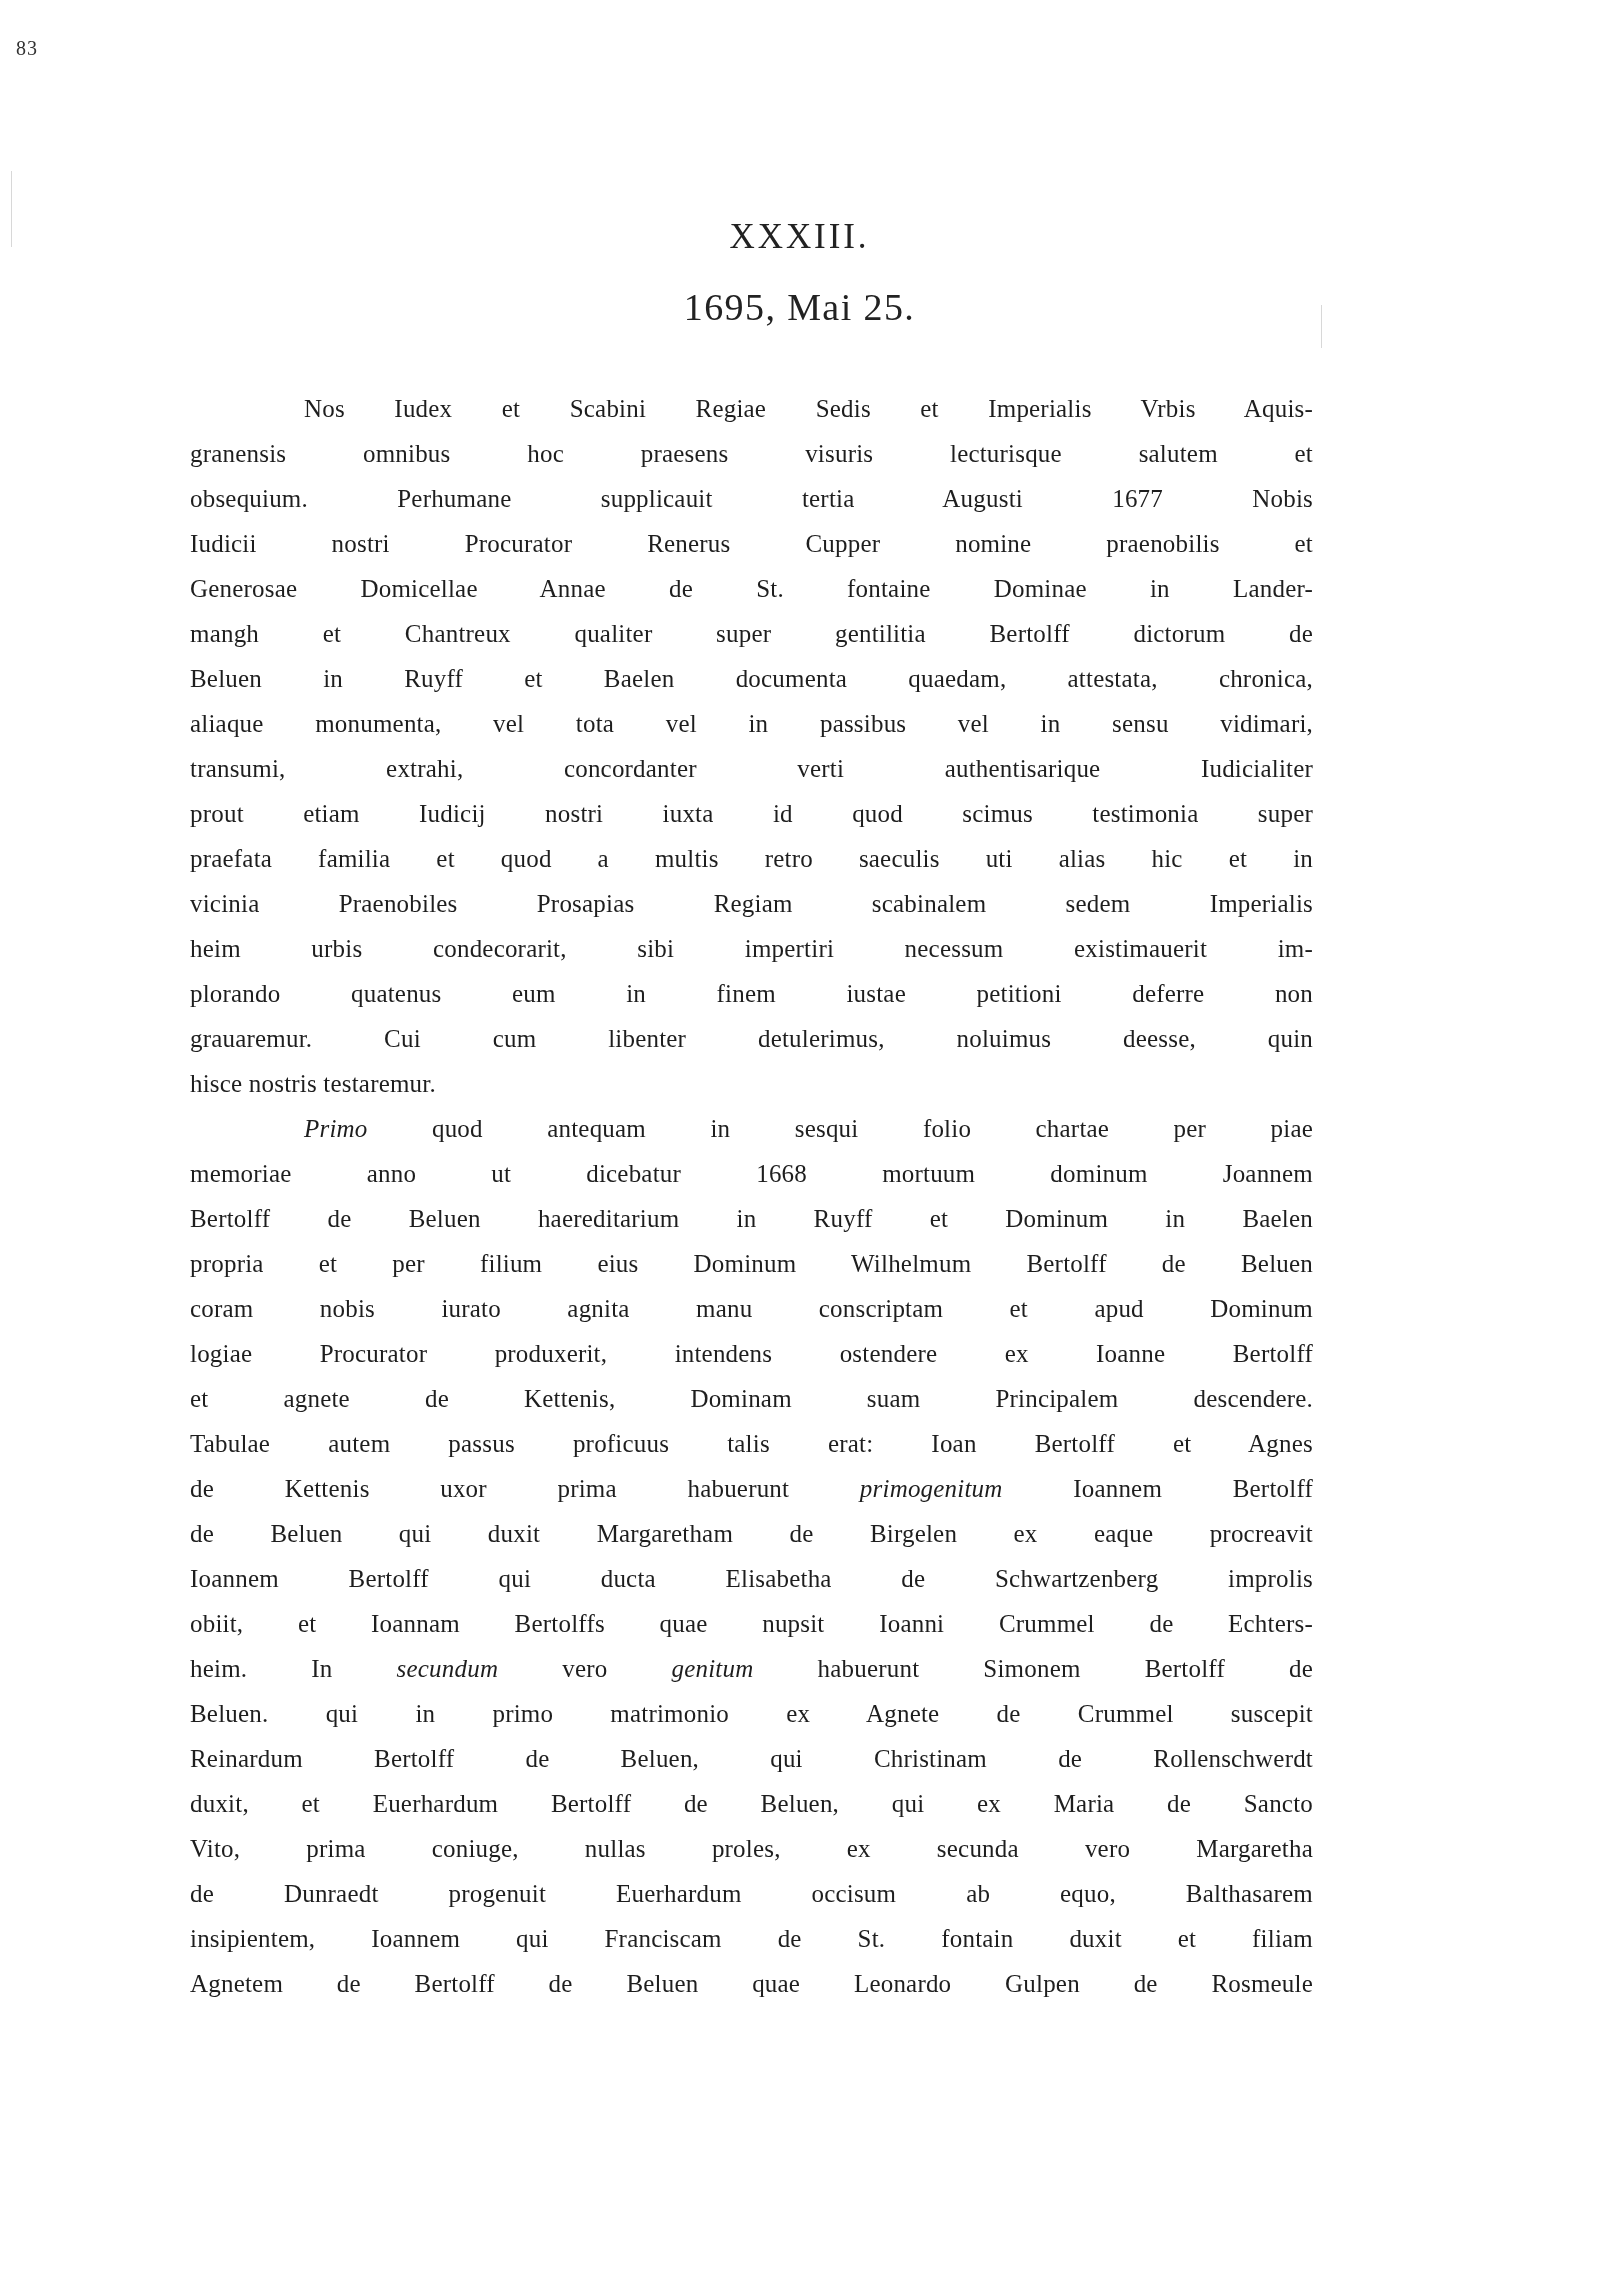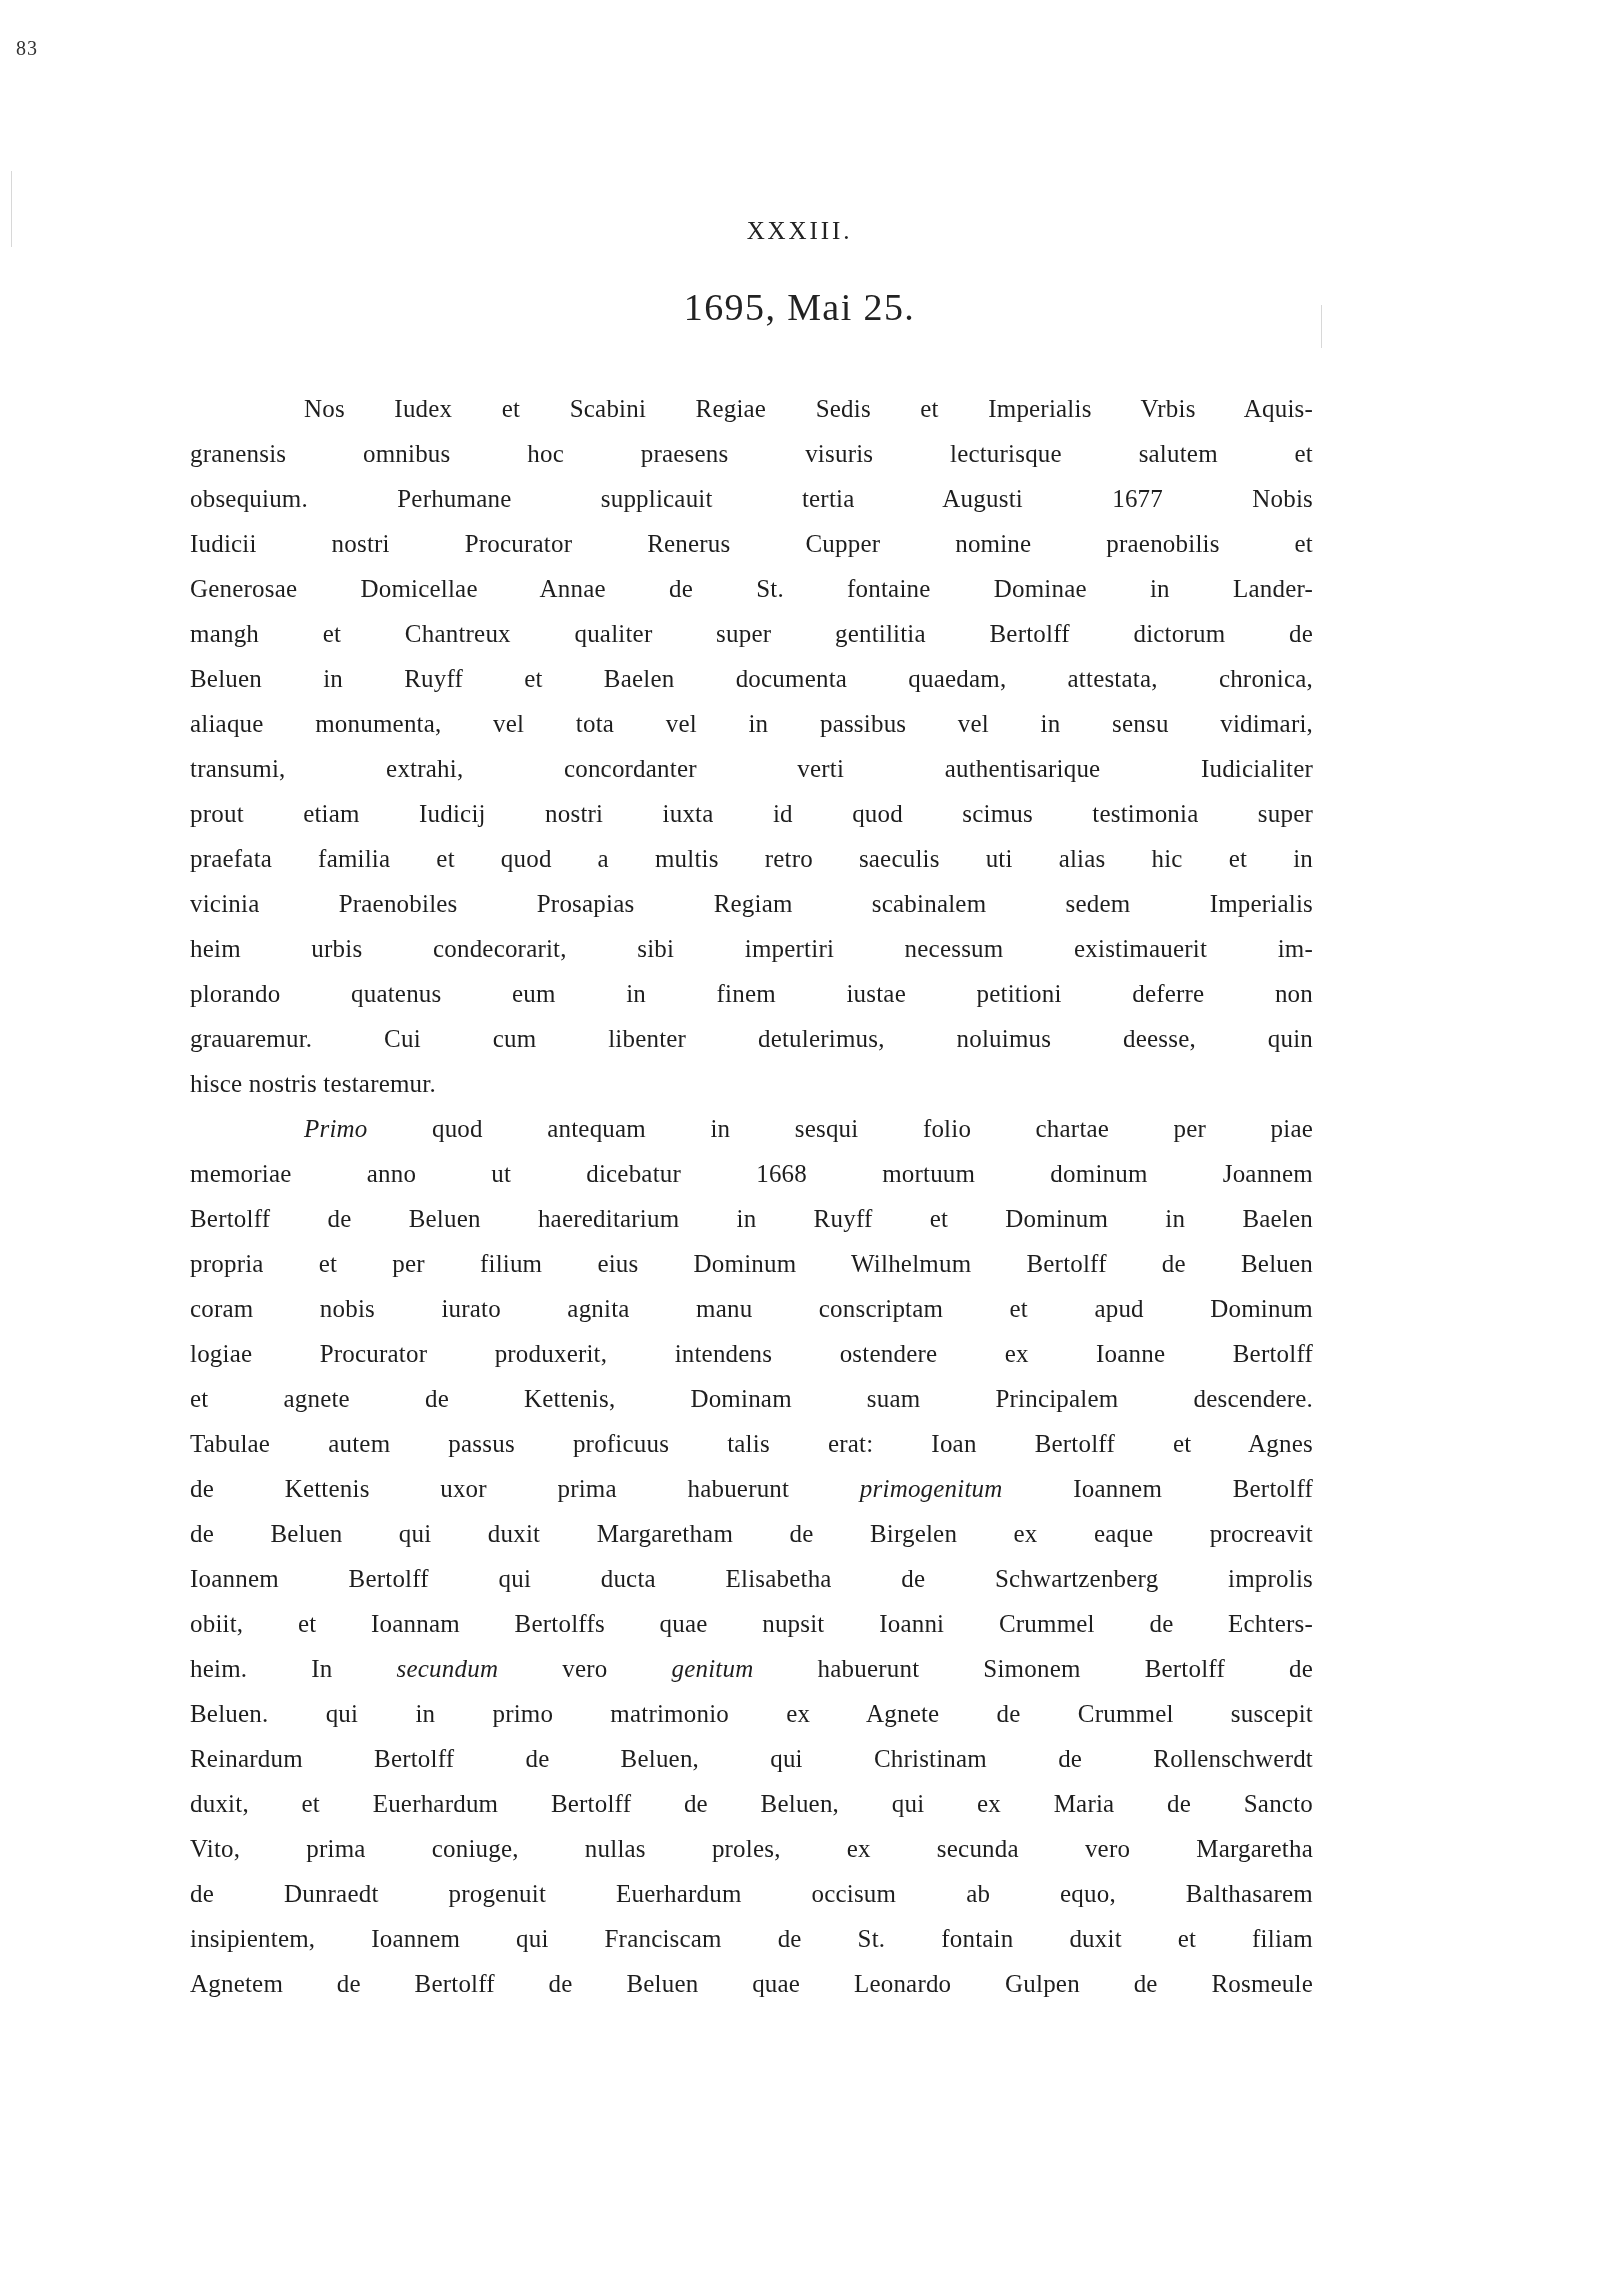--- a/index.html
+++ b/index.html
@@ -24,21 +24,21 @@
     font-size: 20px;
     letter-spacing: 1px;
     color: #333;
   }
   .doc-number {
     position: absolute;
     left: 0;
     width: 1599px;
     top: 217px;
     text-align: center;
-    font-size: 25px;
+    font-size: 35px;
     letter-spacing: 2.9px;
     color: #222;
   }
   .doc-date {
     position: absolute;
     left: 0;
     width: 1599px;
     top: 285px;
     text-align: center;
     font-size: 38px;

